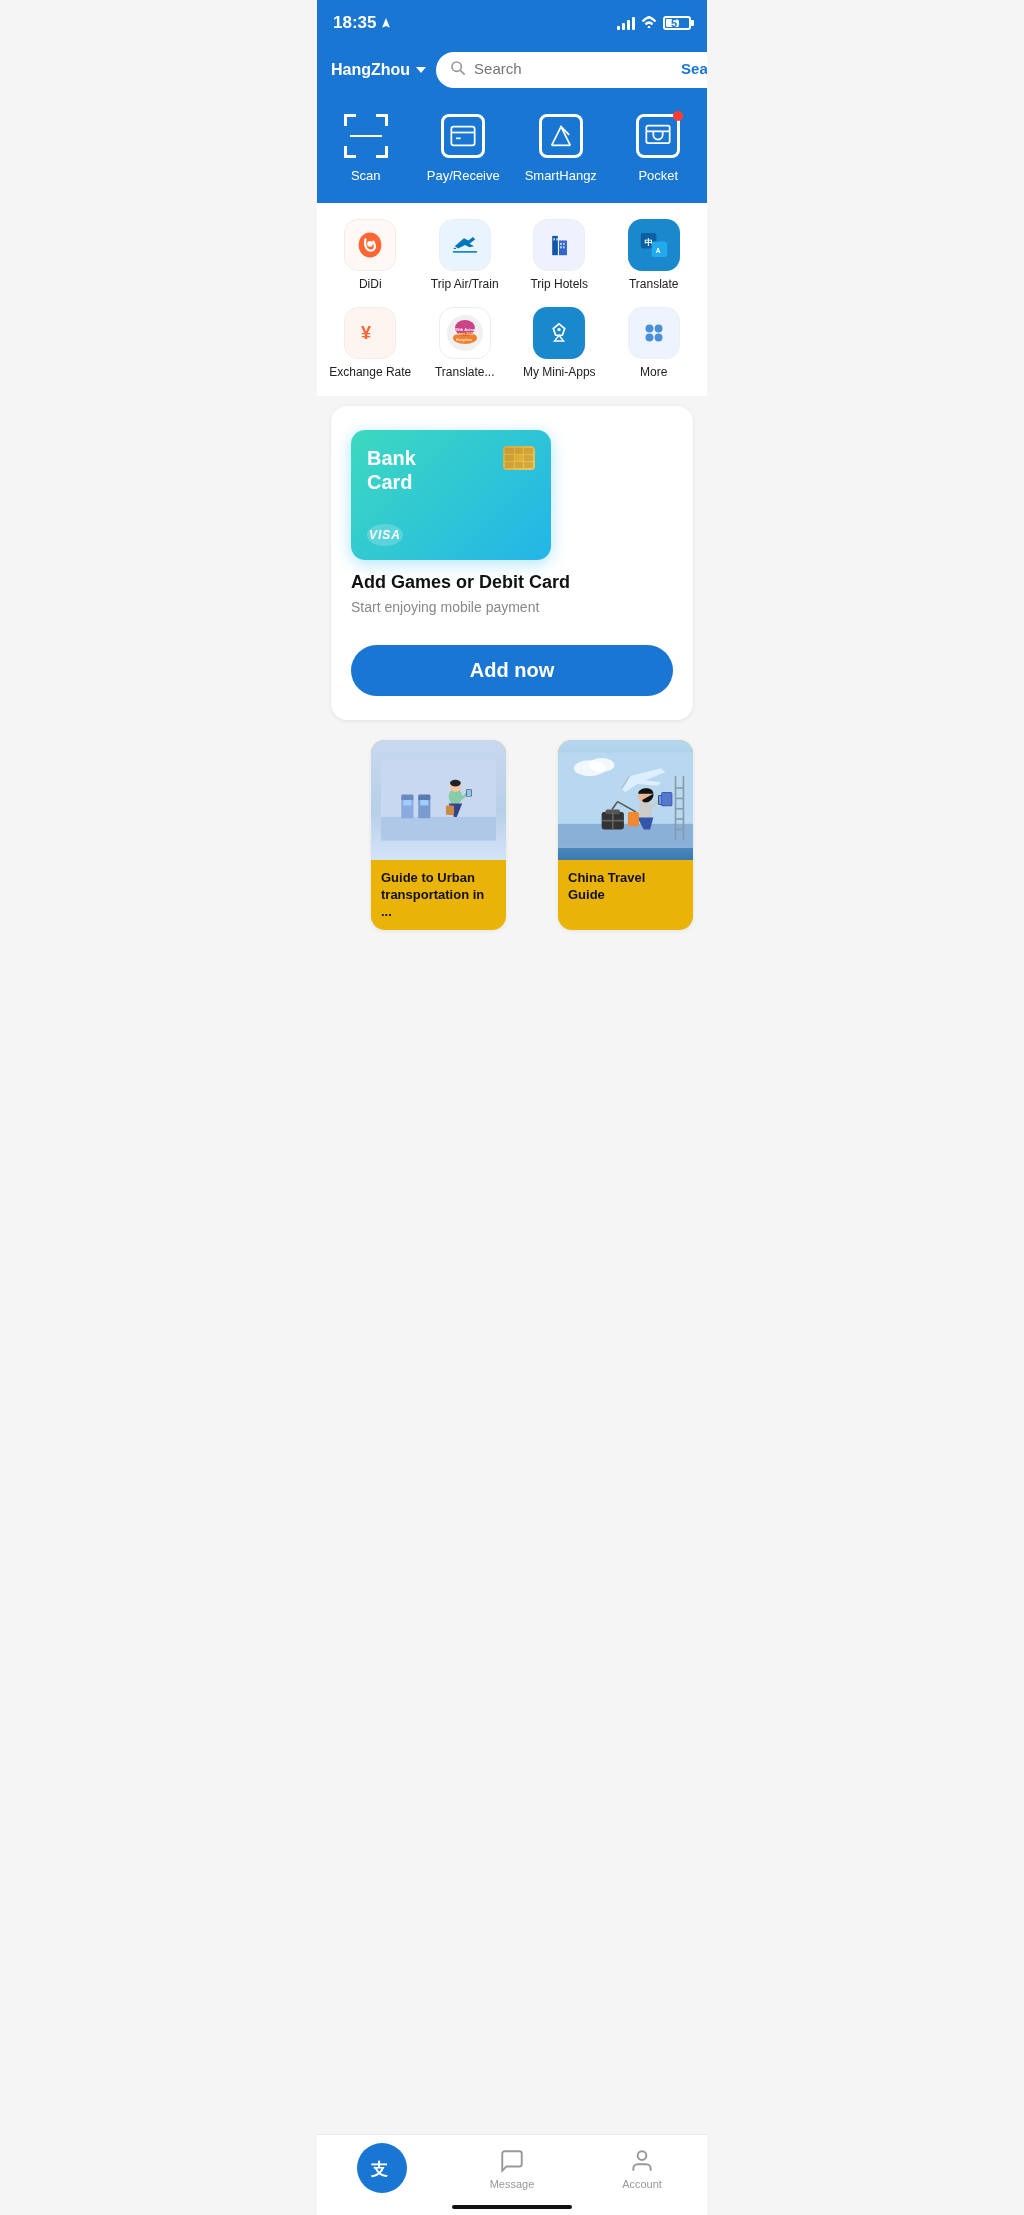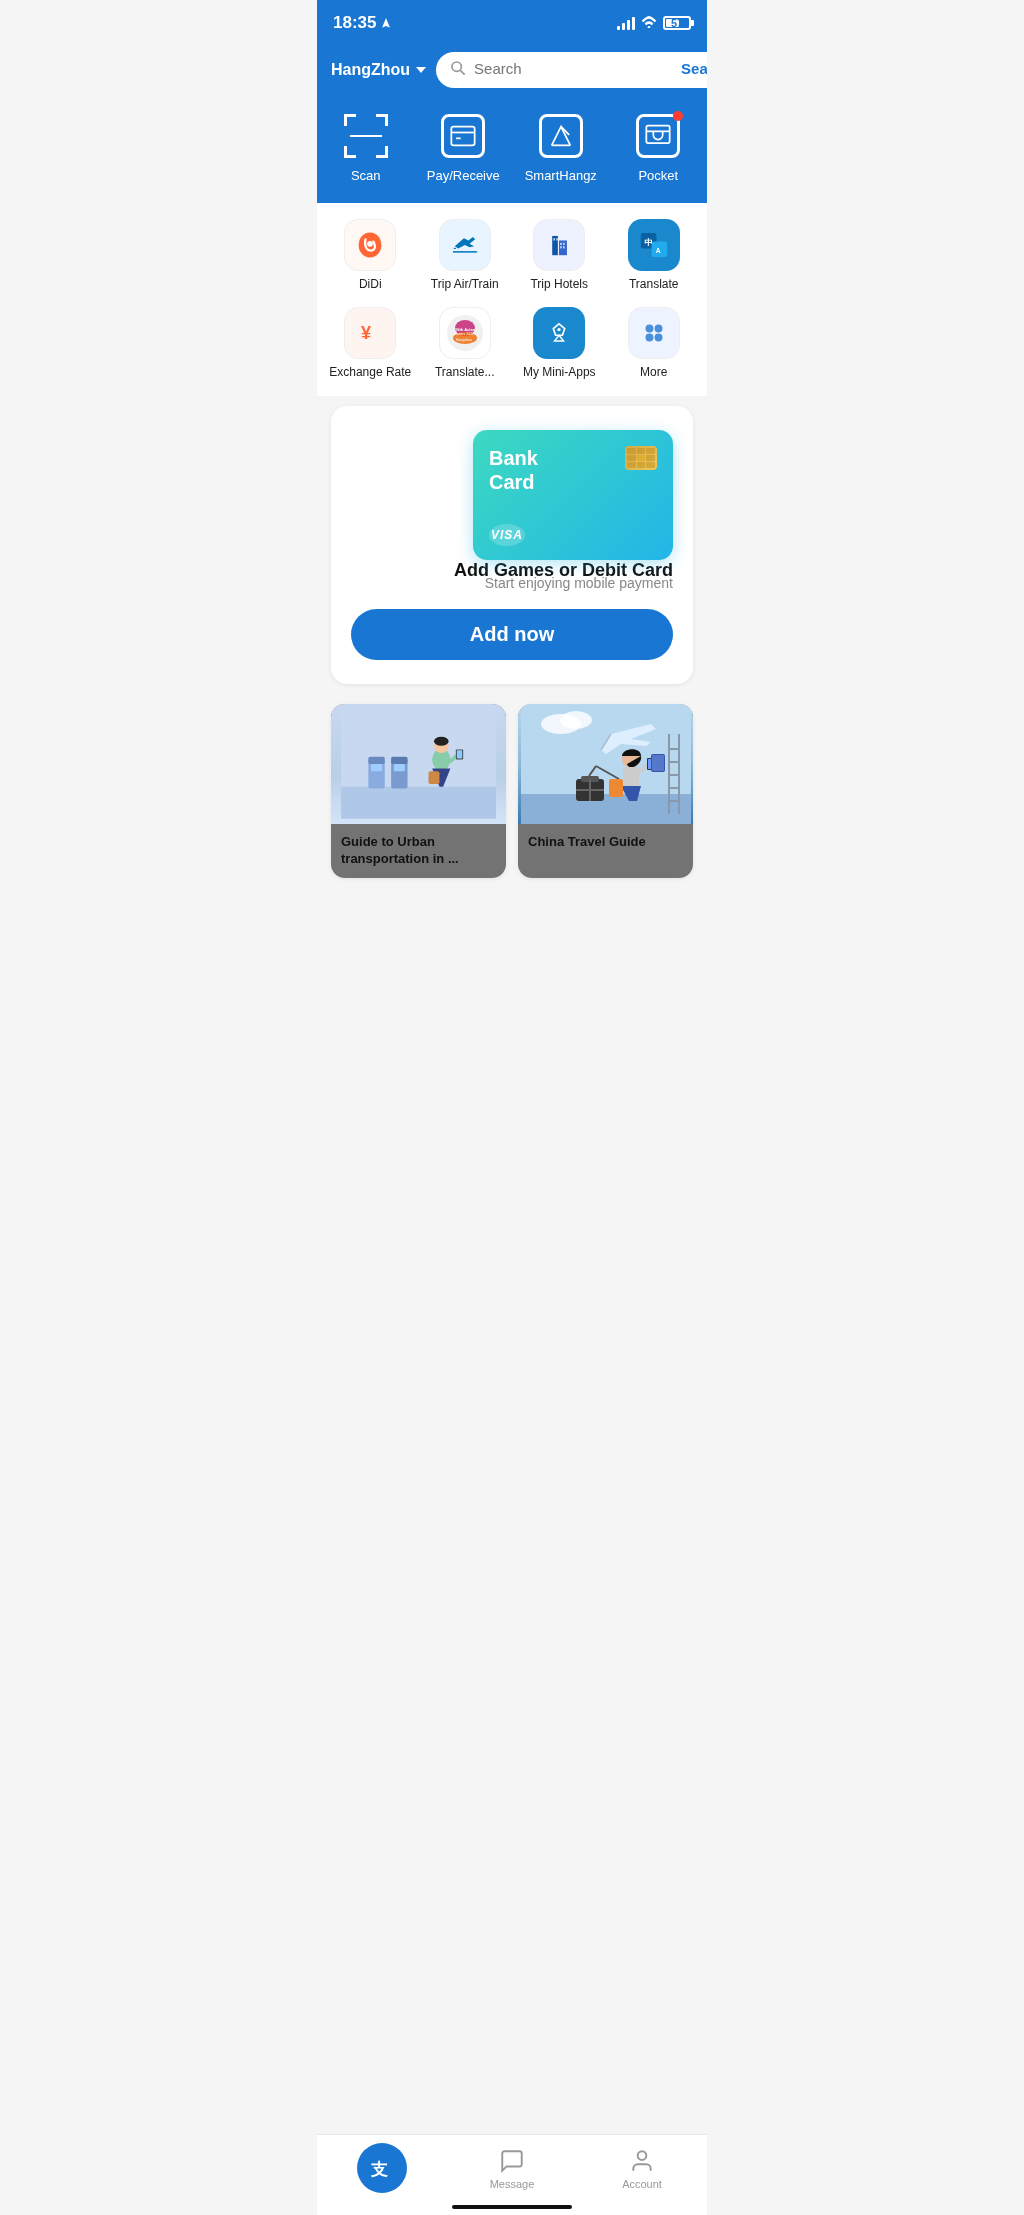--- a/index.html
+++ b/index.html
@@ -274,21 +274,22 @@
     }
 
     
     .card-section {
       margin: 10px 14px;
       background: white;
       border-radius: 16px;
       padding: 24px 20px;
       display: flex;
       flex-direction: column;
-      align-items: flex-end;
+      align-items: flex-start;
+      gap: 12px;
       box-shadow: 0 1px 4px rgba(0,0,0,0.08);
     }
     .bank-card-visual {
       width: 200px;
       height: 130px;
       background: linear-gradient(135deg, #3dd9c0, #22b5e8);
       border-radius: 14px;
       padding: 16px;
       position: relative;
       box-shadow: 0 4px 16px rgba(34,181,232,0.35);
@@ -359,25 +360,26 @@
 
     
     .guide-cards {
       display: flex;
       gap: 12px;
       padding: 10px 14px;
       margin-bottom: 10px;
     }
     .guide-card {
       flex: 1;
-      background: #737373;
+      background: #eab308;
       border-radius: 14px;
       overflow: hidden;
       box-shadow: 0 1px 4px rgba(0,0,0,0.08);
       cursor: pointer;
+      margin-left: 40px;
     }
     .guide-card-img {
       width: 100%;
       height: 120px;
       position: relative;
       overflow: hidden;
     }
     .guide-card-label {
       padding: 10px;
       font-size: 13px;

